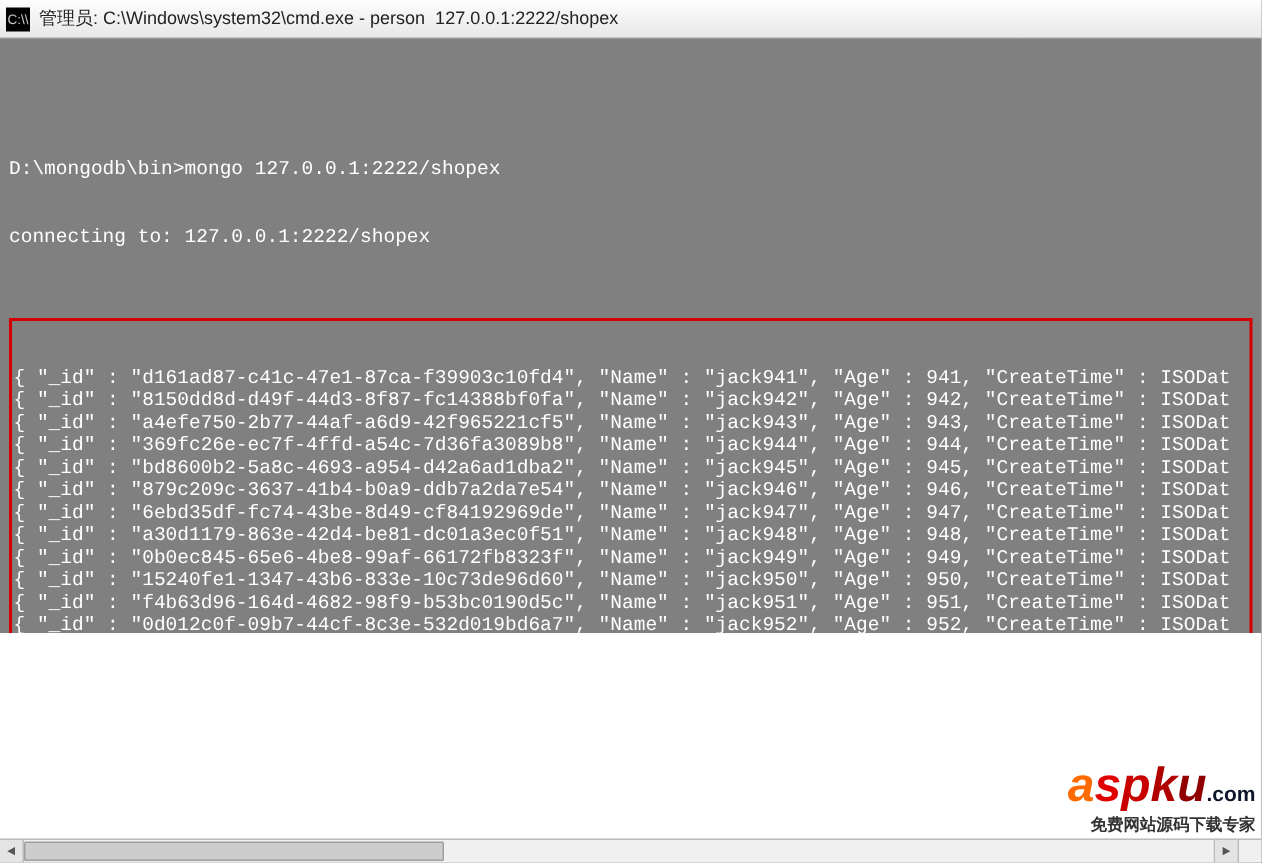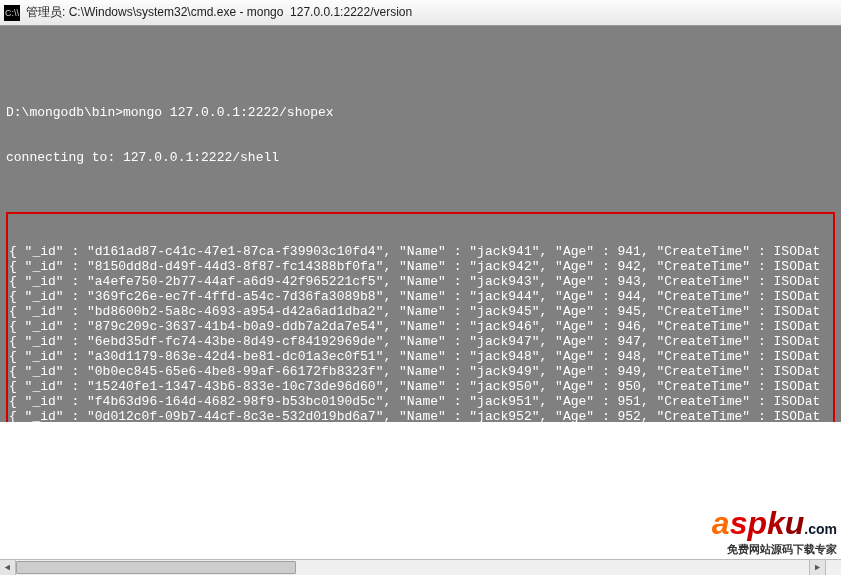--- a/index.html
+++ b/index.html
@@ -116,27 +116,27 @@
   .watermark .big .k { color: #b00000; }
   .watermark .big .u { color: #900000; }
   .watermark .com { font-size: 14px; color: #0f172a; font-style: normal; font-weight: bold; }
   .watermark .tag { font-size: 11px; color: #333; font-style: normal; font-weight: bold; }
 </style>
 </head>
 <body>
 
 <div class="titlebar">
   <span class="titlebar-icon">C:\\</span>
-  <span class="titlebar-text">管理员: C:\Windows\system32\cmd.exe - mongo  127.0.0.1:2222/version</span>
+  <span class="titlebar-text">管理员: C:\Windows\system32\cmd.exe - person  127.0.0.1:2222/shopex</span>
 </div>
 
 <div class="terminal">
   <div class="line"> </div>
   <div class="line">D:\mongodb\bin&gt;mongo 127.0.0.1:2222/shopex</div>
-  <div class="line">connecting to: 127.0.0.1:2222/shell</div>
+  <div class="line">connecting to: 127.0.0.1:2222/shopex</div>
 
   <div class="find-block">
     <div id="find-rows"><div class="line">{ "_id" : "d161ad87-c41c-47e1-87ca-f39903c10fd4", "Name" : "jack941", "Age" : 941, "CreateTime" : ISODat</div><div class="line">{ "_id" : "8150dd8d-d49f-44d3-8f87-fc14388bf0fa", "Name" : "jack942", "Age" : 942, "CreateTime" : ISODat</div><div class="line">{ "_id" : "a4efe750-2b77-44af-a6d9-42f965221cf5", "Name" : "jack943", "Age" : 943, "CreateTime" : ISODat</div><div class="line">{ "_id" : "369fc26e-ec7f-4ffd-a54c-7d36fa3089b8", "Name" : "jack944", "Age" : 944, "CreateTime" : ISODat</div><div class="line">{ "_id" : "bd8600b2-5a8c-4693-a954-d42a6ad1dba2", "Name" : "jack945", "Age" : 945, "CreateTime" : ISODat</div><div class="line">{ "_id" : "879c209c-3637-41b4-b0a9-ddb7a2da7e54", "Name" : "jack946", "Age" : 946, "CreateTime" : ISODat</div><div class="line">{ "_id" : "6ebd35df-fc74-43be-8d49-cf84192969de", "Name" : "jack947", "Age" : 947, "CreateTime" : ISODat</div><div class="line">{ "_id" : "a30d1179-863e-42d4-be81-dc01a3ec0f51", "Name" : "jack948", "Age" : 948, "CreateTime" : ISODat</div><div class="line">{ "_id" : "0b0ec845-65e6-4be8-99af-66172fb8323f", "Name" : "jack949", "Age" : 949, "CreateTime" : ISODat</div><div class="line">{ "_id" : "15240fe1-1347-43b6-833e-10c73de96d60", "Name" : "jack950", "Age" : 950, "CreateTime" : ISODat</div><div class="line">{ "_id" : "f4b63d96-164d-4682-98f9-b53bc0190d5c", "Name" : "jack951", "Age" : 951, "CreateTime" : ISODat</div><div class="line">{ "_id" : "0d012c0f-09b7-44cf-8c3e-532d019bd6a7", "Name" : "jack952", "Age" : 952, "CreateTime" : ISODat</div><div class="line">{ "_id" : "b4bf712e-6162-44cb-8bb9-fc8c7b9cb847", "Name" : "jack953", "Age" : 953, "CreateTime" : ISODat</div><div class="line">{ "_id" : "116c571b-23ab-4b74-bc03-cac1386598a9", "Name" : "jack954", "Age" : 954, "CreateTime" : ISODat</div><div class="line">{ "_id" : "e02be598-5fe6-47ec-9f14-89760b016eae", "Name" : "jack955", "Age" : 955, "CreateTime" : ISODat</div></div>
     
   </div>
 
   
   
   
   

